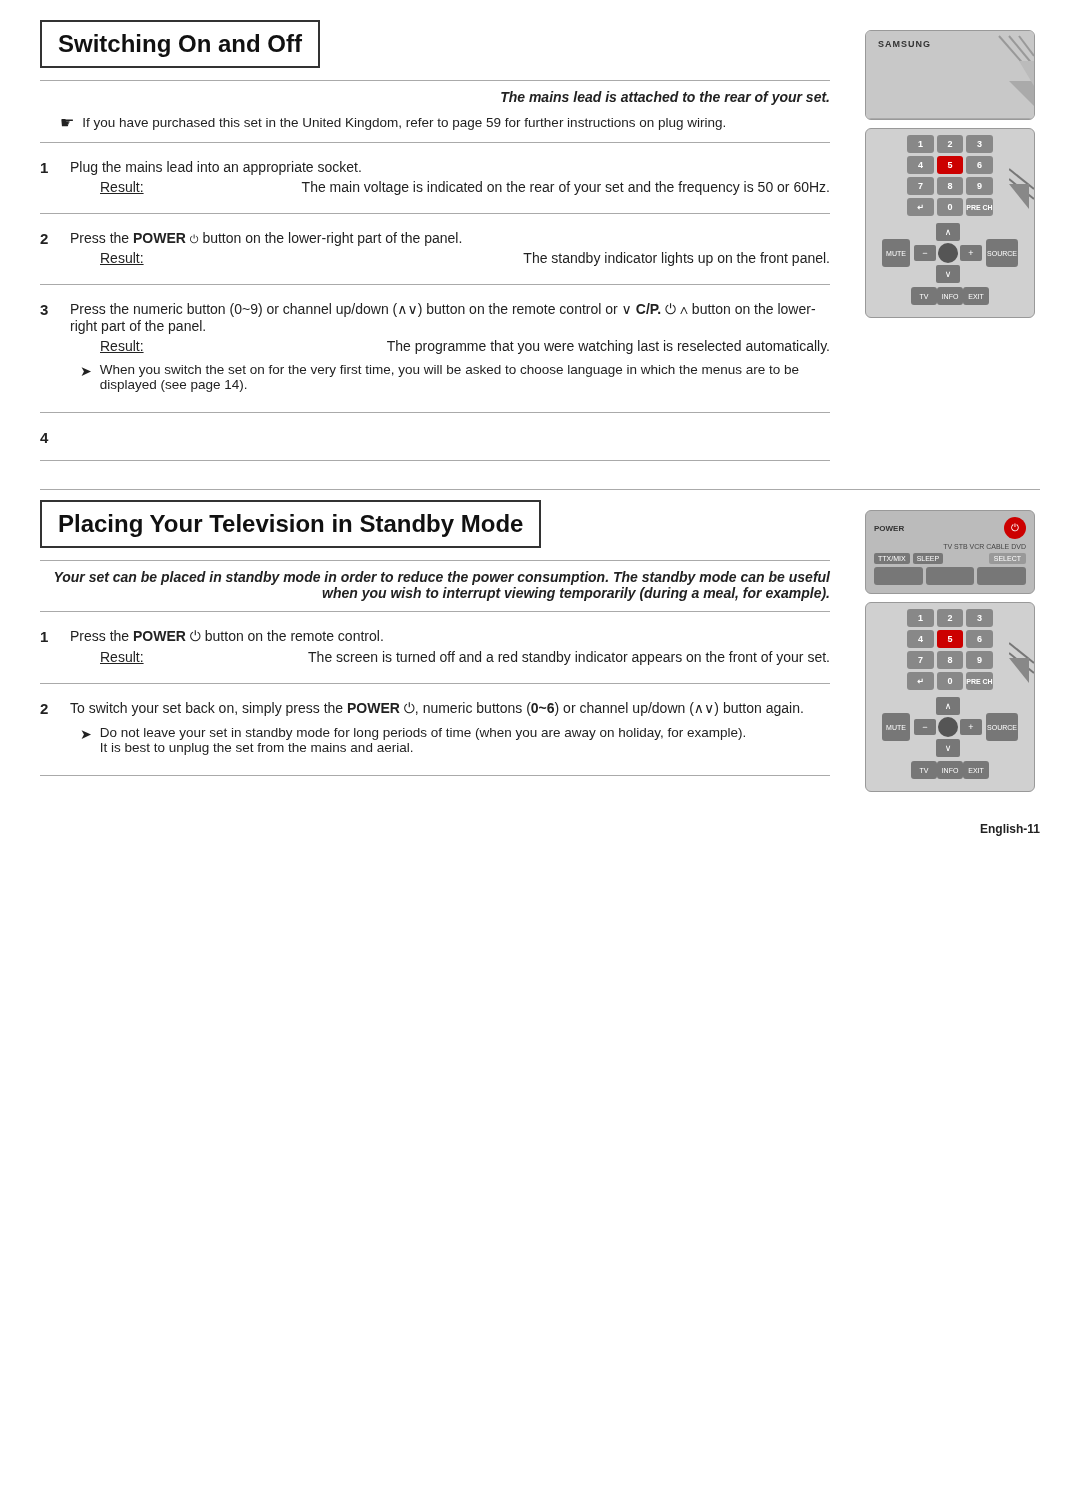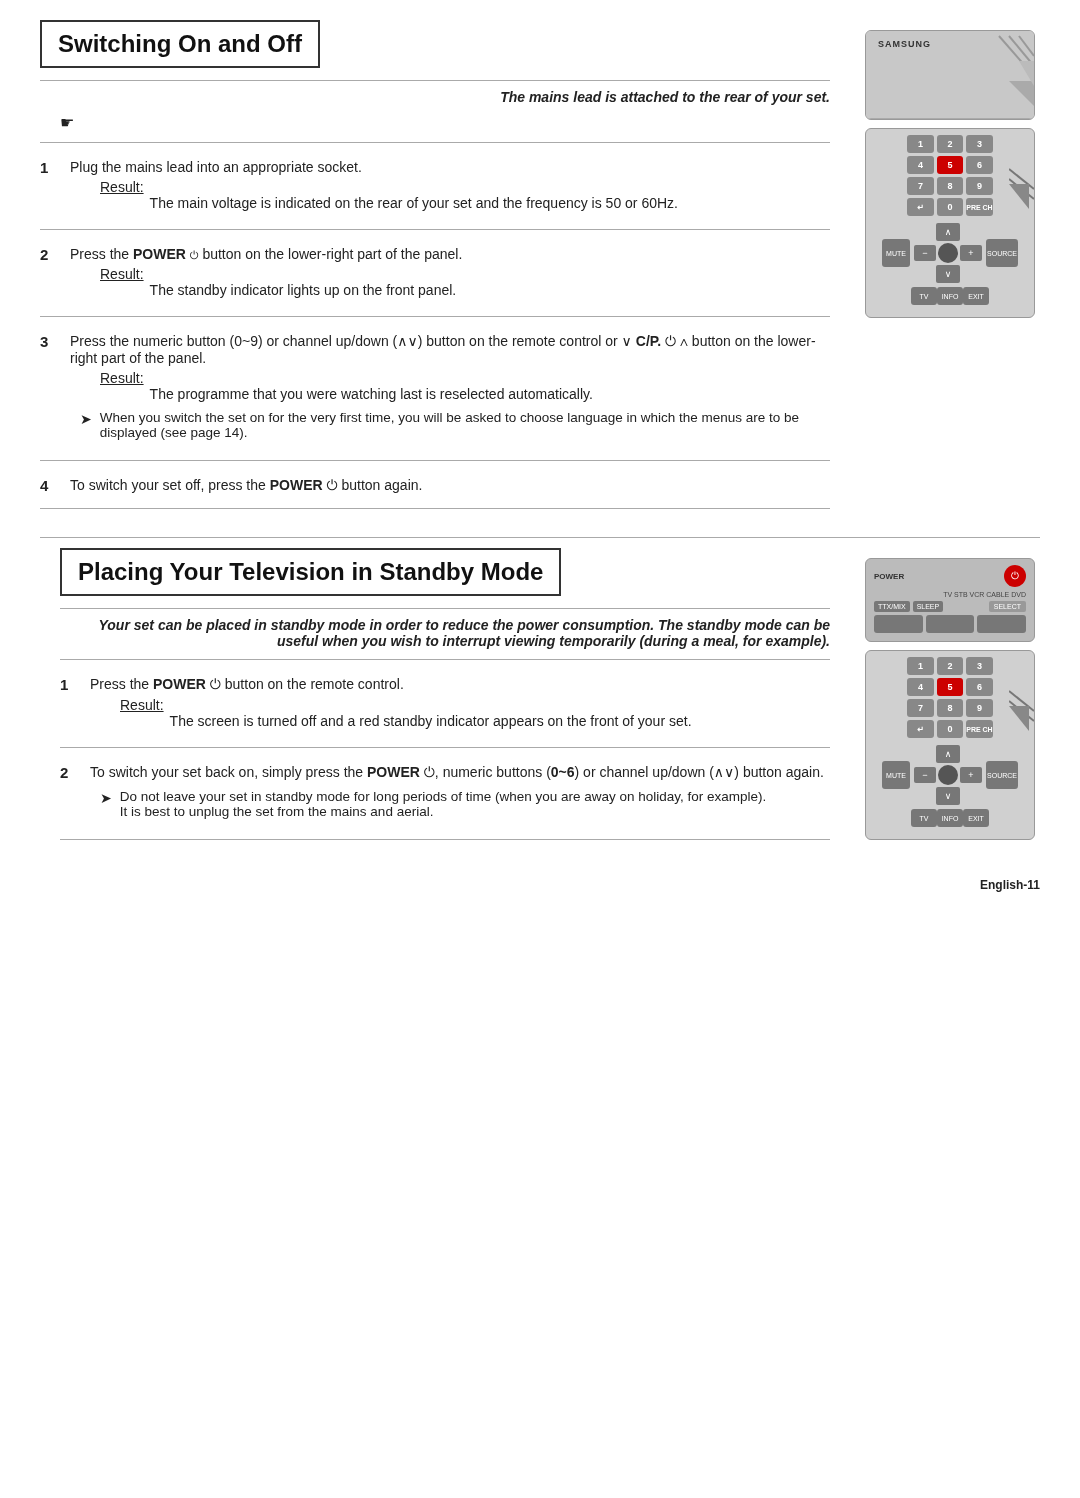--- a/index.html
+++ b/index.html
@@ -104,29 +104,29 @@
     .step-content {
       flex: 1;
       font-size: 14px;
     }
     .result-row {
       display: flex;
       align-items: flex-start;
       gap: 6px;
       margin: 4px 0 4px 30px;
       font-size: 14px;
+      text-align: right;
     }
     .result-label {
       text-decoration: underline;
       font-weight: normal;
       flex-shrink: 0;
     }
     .result-text {
       flex: 1;
-      margin-top: 16px;
     }
     
     .arrow-note {
       display: flex;
       align-items: flex-start;
       gap: 8px;
       margin: 8px 0 6px 10px;
       font-size: 13.5px;
     }
     .arrow-icon {
@@ -240,21 +240,21 @@
       display: flex;
       align-items: center;
       justify-content: center;
       font-size: 7px;
       color: #fff;
     }
     
     .second-section {
       display: flex;
       flex-direction: row;
-      padding: 10px 30px 20px 60px;
+      padding: 10px 30px 20px 40px;
       gap: 0;
     }
     .second-left {
       flex: 1;
       padding-right: 20px;
     }
     .second-right {
       width: 200px;
       display: flex;
       flex-direction: column;
@@ -352,20 +352,21 @@
       </div>
 
       <hr class="divider">
 
       
       <p class="bold-italic">The mains lead is attached to the rear of your set.</p>
 
       
       <div class="bullet-note">
         <span class="bullet-icon">☛</span>
+        <span>If you have purchased this set in the United Kingdom, refer to page 59 for further instructions on plug wiring.</span>
       </div>
 
       <hr class="divider">
 
       
       <div class="step-row">
         <span class="step-num">1</span>
         <div class="step-content">
           <span>Plug the mains lead into an appropriate socket.</span>
           <div class="result-row">
@@ -405,23 +406,20 @@
             <span>When you switch the set on for the very first time, you will be asked to choose language in which the menus are to be displayed (see page 14).</span>
           </div>
         </div>
       </div>
 
       <hr class="divider">
 
       
       <div class="step-row">
         <span class="step-num">4</span>
-        <div class="step-content">
-          <span>To switch your set off, press the <strong>POWER</strong> ⏻ button again.</span>
-        </div>
       </div>
 
       <hr class="divider">
 
     </div>
 
     <div class="right-col">
 
       <div class="remote-img" style="height:90px;">
         <div class="remote-top" style="height:90px;">

